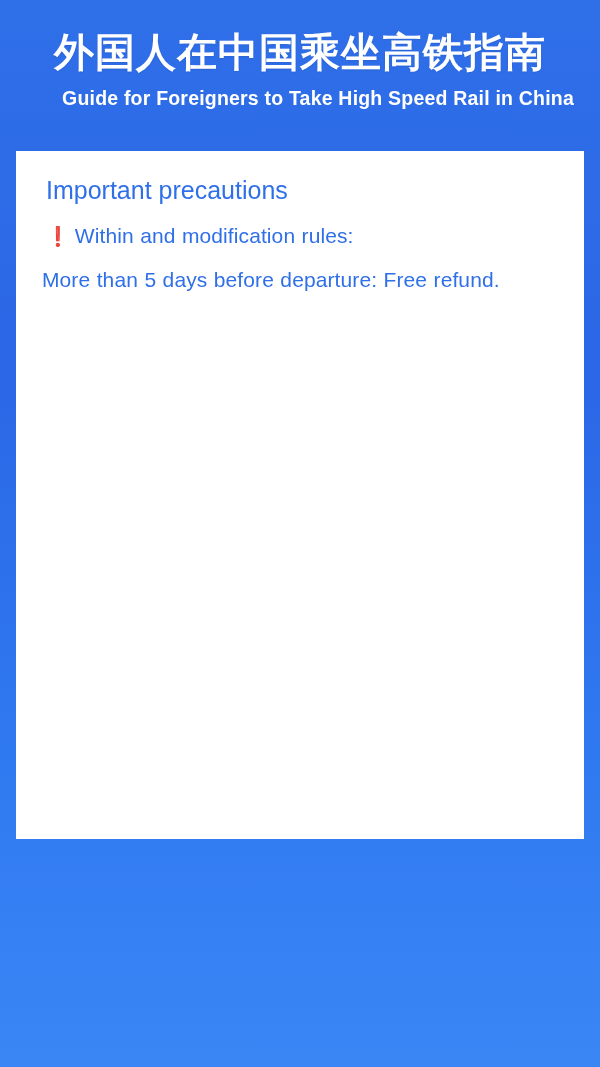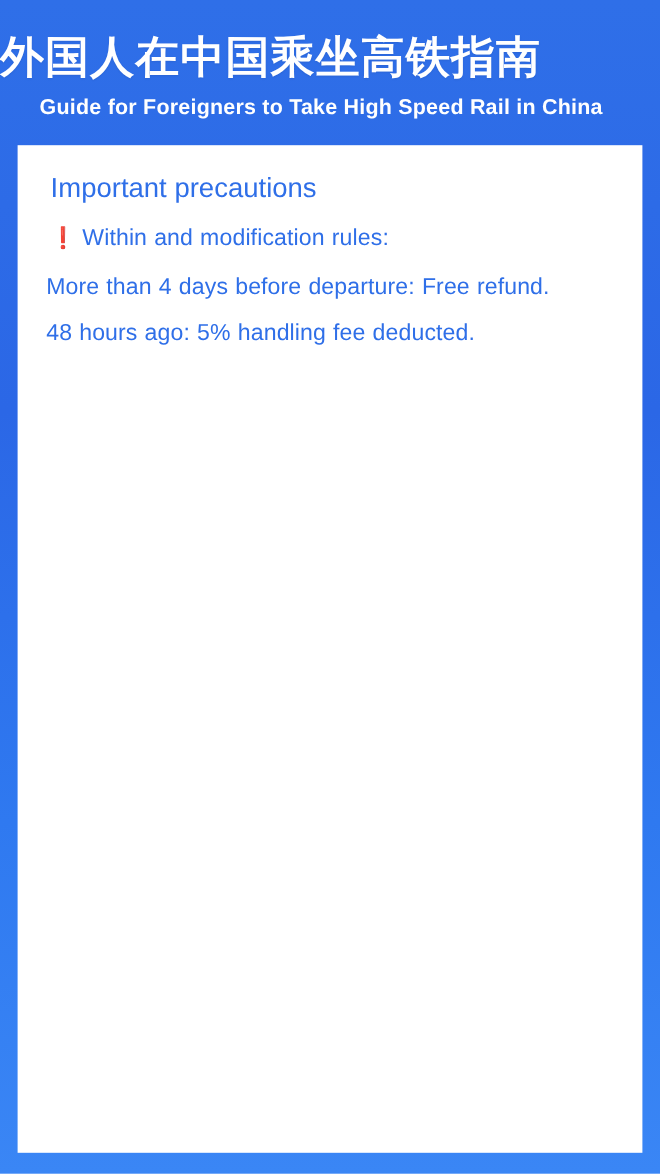--- a/index.html
+++ b/index.html
@@ -14,21 +14,21 @@
     overflow: hidden;
   }
   .page {
     position: relative;
     width: 600px;
     height: 1067px;
     box-sizing: border-box;
   }
   .header {
     padding-top: 26px;
-    text-align: left;
+    text-align: center;
   }
   .title-cn {
     color: #ffffff;
     font-size: 40px;
     font-weight: bold;
     letter-spacing: 1px;
     line-height: 52px;
     margin: 0;
     text-shadow: 0 1px 2px rgba(0,0,0,0.08);
   }
@@ -38,23 +38,23 @@
     font-weight: bold;
     line-height: 28px;
     margin: 6px 0 0 0;
     letter-spacing: 0.2px;
     white-space: nowrap;
     padding-left: 36px;
   }
   .card {
     position: absolute;
     left: 16px;
-    top: 132px;
+    top: 151px;
     width: 568px;
-    height: 916px;
+    height: 688px;
     background: #ffffff;
     box-sizing: border-box;
     padding: 22px 26px 20px 26px;
   }
   .card-title {
     color: #2f6fe8;
     font-size: 25px;
     line-height: 34px;
     margin: 0 0 8px 4px;
     font-weight: normal;
@@ -90,23 +90,20 @@
 
   <div class="card">
     <div class="card-title">Important precautions</div>
 
 
     <p class="para">
       <span class="bang">❗</span><span>Within and modification rules:</span>
     </p>
 
     <p class="para indent">
-      <span>More than 4 days before departure: Free refund.</span>
+      <span>More than 5 days before departure: Free refund.</span>
     </p>
 
-    <p class="para indent">
-      <span>48 hours ago: 5% handling fee deducted.</span>
-    </p>
 
 
   </div>
 
 </div>
 
 </body></html>

